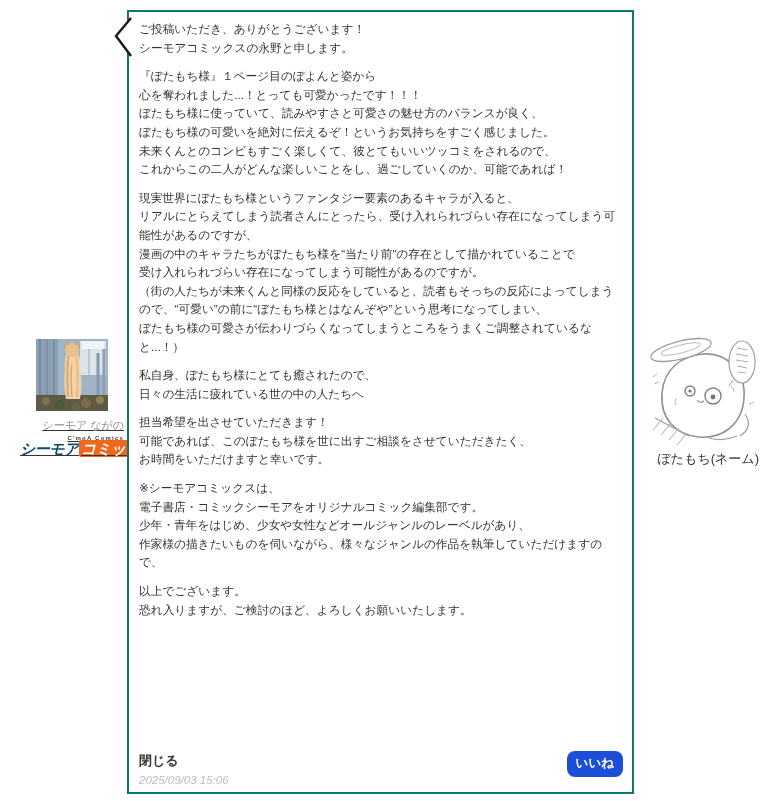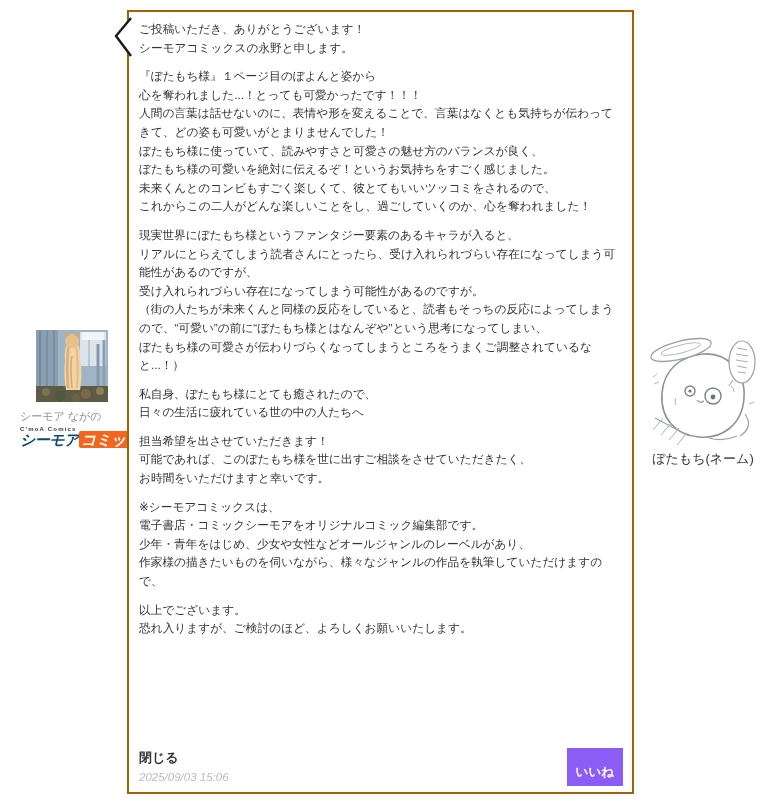--- a/index.html
+++ b/index.html
@@ -11,21 +11,21 @@
     color: #333333;
     overflow: hidden;
   }
 
   
   .bubble {
     position: absolute;
     left: 127px; top: 10px;
     width: 507px; height: 784px;
     background: #ffffff;
-    border: 2px solid #a16207;
+    border: 2px solid #0f766e;
     padding: 8px 9px 6px 10px;
     display: flex;
     flex-direction: column;
   }
   .bubble-tail {
     position: absolute;
     left: -16px; top: 4px;
     width: 19px; height: 42px;
   }
   .message-body {
@@ -53,37 +53,38 @@
     cursor: pointer;
     display: inline-block;
     margin-bottom: 4px;
   }
   .timestamp {
     font-size: 11.5px;
     color: #bcbcbc;
     font-style: italic;
   }
   .like-button {
-    background: #8b5cf6;
+    background: #1d4ed8;
     color: #ffffff;
     font-size: 12.5px;
     font-weight: 700;
     border: none;
-    border-radius: 0;
-    padding: 16px 9px 5px 9px;
+    border-radius: 8px;
+    padding: 4px 9px 5px 9px;
     cursor: pointer;
     font-family: inherit;
   }
 
   
   .sender-col {
     position: absolute;
-    left: 20px; top: 330px;
+    left: 20px; top: 339px;
     width: 104px;
-    text-align: left;
+    text-align: right;
+    text-decoration: underline;
   }
   .avatar {
     width: 72px; height: 72px;
     margin: 0 auto;
     display: block;
     cursor: pointer;
   }
   .sender-name {
     margin-top: 7px;
     font-size: 11px;
@@ -111,21 +112,21 @@
     color: #ffffff;
     padding: 0 2px;
     border-radius: 2px;
   }
 
   
   .attachment-col {
     position: absolute;
     left: 647px; top: 334px;
     width: 112px;
-    text-align: center;
+    text-align: right;
   }
   .sketch { width: 108px; height: 112px; display: block; margin: 0 auto; cursor: pointer; }
   .attachment-caption {
     margin-top: 4px;
     font-size: 13px;
     color: #333333;
     white-space: nowrap;
   }
 </style>
 </head>
@@ -178,29 +179,29 @@
   </svg>
 
   <div class="message-body">
       <div class="para">
         <div class="line">ご投稿いただき、ありがとうございます！</div>
         <div class="line">シーモアコミックスの永野と申します。</div>
       </div>
       <div class="para">
         <div class="line">『ぼたもち様』１ページ目のぼよんと姿から</div>
         <div class="line">心を奪われました...！とっても可愛かったです！！！</div>
-        <div class="line">人間の言葉は話せないのに、表情や形を変えることで、言葉はなくとも気持ちが伝わってきて、どの姿も可愛いがとまりませんでした！</div>
         <div class="line">ぼたもち様に使っていて、読みやすさと可愛さの魅せ方のバランスが良く、</div>
         <div class="line">ぼたもち様の可愛いを絶対に伝えるぞ！というお気持ちをすごく感じました。</div>
         <div class="line">未来くんとのコンビもすごく楽しくて、彼とてもいいツッコミをされるので、</div>
-        <div class="line">これからこの二人がどんな楽しいことをし、過ごしていくのか、心を奪われました！</div>
+        <div class="line">これからこの二人がどんな楽しいことをし、過ごしていくのか、可能であれば！</div>
       </div>
       <div class="para">
         <div class="line">現実世界にぼたもち様というファンタジー要素のあるキャラが入ると、</div>
         <div class="line">リアルにとらえてしまう読者さんにとったら、受け入れられづらい存在になってしまう可能性があるのですが、</div>
+        <div class="line">漫画の中のキャラたちがぼたもち様を“当たり前”の存在として描かれていることで</div>
         <div class="line">受け入れられづらい存在になってしまう可能性があるのですが。</div>
         <div class="line">（街の人たちが未来くんと同様の反応をしていると、読者もそっちの反応によってしまうので、“可愛い”の前に“ぼたもち様とはなんぞや”という思考になってしまい、</div>
         <div class="line">ぼたもち様の可愛さが伝わりづらくなってしまうところをうまくご調整されているなと...！）</div>
       </div>
       <div class="para">
         <div class="line">私自身、ぼたもち様にとても癒されたので、</div>
         <div class="line">日々の生活に疲れている世の中の人たちへ</div>
       </div>
       <div class="para">
         <div class="line">担当希望を出させていただきます！</div>

